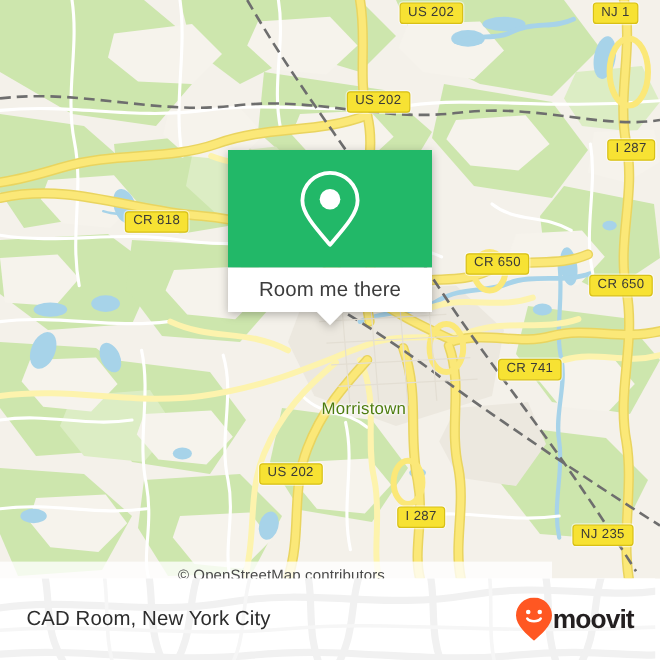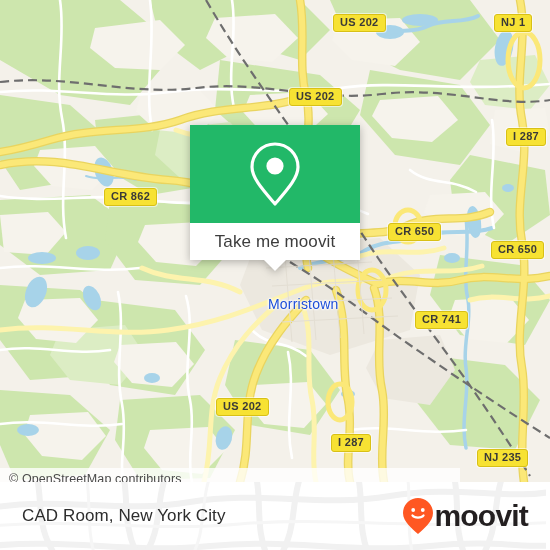--- a/index.html
+++ b/index.html
@@ -26,39 +26,39 @@
   .layer { position: absolute; left: 0; top: 0; width: 550px; height: 482px; }
 
   
   .shield {
     position: absolute;
     background: #f7e233;
     border: 1.5px solid #d8c017;
     border-radius: 3px;
     color: #3a3a38;
     font-size: 11px;
-    font-weight: bold;
+    font-weight: normal;
     letter-spacing: .3px;
     padding: 2px 6px 3px 6px;
     line-height: 11px;
     white-space: nowrap;
     font-family: "Liberation Sans", sans-serif;
     box-shadow: 0 0 0 1px rgba(255,255,255,.55);
-    margin-top: 12px;
   }
 
   
   .city-label {
     position: absolute;
-    color: #1d4ed8;
+    color: #4d7c0f;
     font-size: 14px;
     letter-spacing: .2px;
     white-space: nowrap;
     text-shadow: 0 0 3px #fff, 0 0 3px #fff, 0 0 3px #fff, 0 0 2px #fff;
     font-family: "Liberation Sans", sans-serif;
+    margin-top: 36px;
   }
 
   
   #popup {
     position: absolute;
     left: 190px; top: 125px;
     width: 170px;
     z-index: 40;
     filter: drop-shadow(0 2px 4px rgba(0,0,0,.28));
   }
@@ -94,20 +94,21 @@
 
   
   #osm-bar {
     position: absolute;
     left: 0; top: 468px;
     width: 460px; height: 22px;
     background: rgba(255,255,255,.78);
     display: flex;
     align-items: center;
     z-index: 50;
+    justify-content: center;
   }
   #osm-text {
     font-size: 12.5px;
     color: #4a4a4a;
     padding-left: 9px;
     letter-spacing: .1px;
   }
 
   
   #bottom {
@@ -134,21 +135,21 @@
     white-space: nowrap;
   }
   #moovit-logo {
     position: absolute;
     right: 18px; top: 50%;
     transform: translateY(-50%);
     display: flex;
     align-items: center;
   }
   #moovit-word {
-    font-size: 30px;
+    font-size: 22px;
     font-weight: bold;
     color: #231f20;
     letter-spacing: -0.8px;
     line-height: 30px;
     margin-left: 1px;
   }
 </style>
 </head>
 <body>
 
@@ -309,37 +310,37 @@
         <path d="M284,244 L292,342 M308,242 L316,340 M332,240 L340,338 M356,238 L364,334"></path>
       </g>
     </svg>
 
     <div class="city-label" style="left:268px; top:296px;">Morristown</div>
 
     <div class="shield" style="left:333px; top:2px;">US 202</div>
     <div class="shield" style="left:494px; top:2px;">NJ 1</div>
     <div class="shield" style="left:289px; top:76px;">US 202</div>
     <div class="shield" style="left:506px; top:116px;">I 287</div>
-    <div class="shield" style="left:104px; top:176px;">CR 862</div>
+    <div class="shield" style="left:104px; top:176px;">CR 818</div>
     <div class="shield" style="left:388px; top:211px;">CR 650</div>
     <div class="shield" style="left:491px; top:229px;">CR 650</div>
     <div class="shield" style="left:415px; top:299px;">CR 741</div>
     <div class="shield" style="left:216px; top:386px;">US 202</div>
     <div class="shield" style="left:331px; top:422px;">I 287</div>
     <div class="shield" style="left:477px; top:437px;">NJ 235</div>
 
     <div id="popup">
       <div id="popup-green">
         <svg width="60" height="72" viewBox="0 0 60 72">
           <path d="M30 6 C17.3 6 7 16.3 7 29 C7 40 18 52 30 66 C42 52 53 40 53 29 C53 16.3 42.7 6 30 6 Z" fill="none" stroke="#ffffff" stroke-width="3.2" stroke-linejoin="round"></path>
           <circle cx="30" cy="28" r="8.6" fill="#ffffff"></circle>
         </svg>
       </div>
       <div id="popup-white">
-        <span id="popup-label">Take me moovit</span>
+        <span id="popup-label">Room me there</span>
         <span id="popup-tail"></span>
       </div>
     </div>
 
   </div>
 
   <div id="osm-bar">
     <span id="osm-text">© OpenStreetMap contributors</span>
   </div>
 

